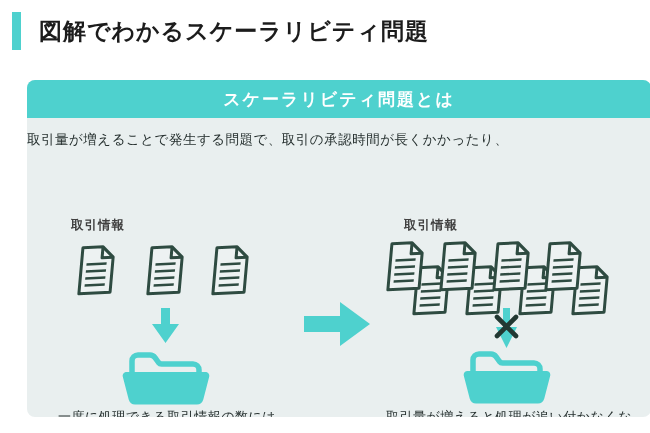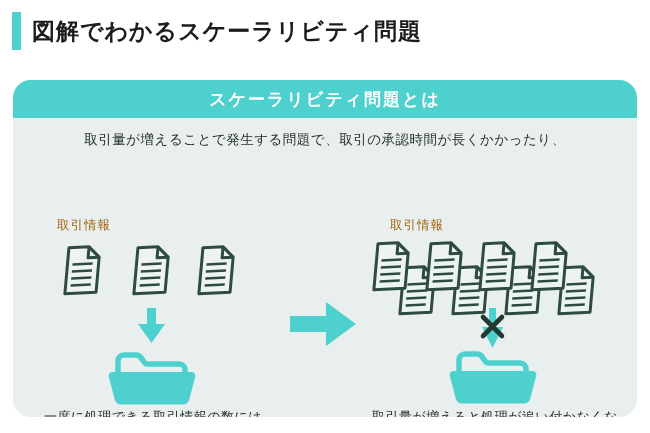--- a/index.html
+++ b/index.html
@@ -11,40 +11,40 @@
     overflow: hidden;
   }
   .page-header {
     position: absolute; left: 12px; top: 12px;
     display: flex; align-items: center;
   }
   .accent-bar {
     width: 9px; height: 38px; background: #4ed1ce; margin-right: 11px;
   }
   .page-title {
-    font-size: 23px; font-weight: bold; color: #1c1c1c; letter-spacing: 1px;
+    font-size: 23px; font-weight: bold; color: #1c1c1c; letter-spacing: 1px; margin-left: 7px;
   }
   .panel {
-    position: absolute; left: 13px; top: 80px; width: 624px; height: 337px;
-    background: #e9efef; border-radius: 18px; overflow: hidden;
+    position: absolute; left: 27px; top: 80px; width: 624px; height: 337px;
+    background: #e9efef; border-radius: 8px; overflow: hidden;
   }
   .panel-header {
     height: 38px; background: #4ed1ce; display: flex;
     align-items: center; justify-content: center;
   }
   .panel-header-text {
     color: #ffffff; font-size: 17px; font-weight: bold; letter-spacing: 2px;
   }
   .panel-desc {
-    margin-top: 9px; text-align: center; font-size: 13.5px; color: #26302f;
+    margin-top: 9px; font-size: 13.5px; color: #26302f;
     line-height: 25px; letter-spacing: 0.5px;
   }
   .diagram { position: absolute; left: 0; top: 38px; right: 0; bottom: 0; }
   .doc-label {
-    position: absolute; font-size: 12.5px; font-weight: normal; color: #a16207;
+    position: absolute; font-size: 12.5px; font-weight: bold; color: #404040;
     letter-spacing: 1px;
   }
   .doc-icon { position: absolute; width: 38px; height: 52px;
     transform: skewX(-8deg) rotate(-3deg); }
   .down-arrow { position: absolute; }
   .right-arrow { position: absolute; }
   .x-mark { position: absolute; }
   .folder-icon { position: absolute; }
   .caption {
     position: absolute; top: 288px; width: 264px; text-align: center;

